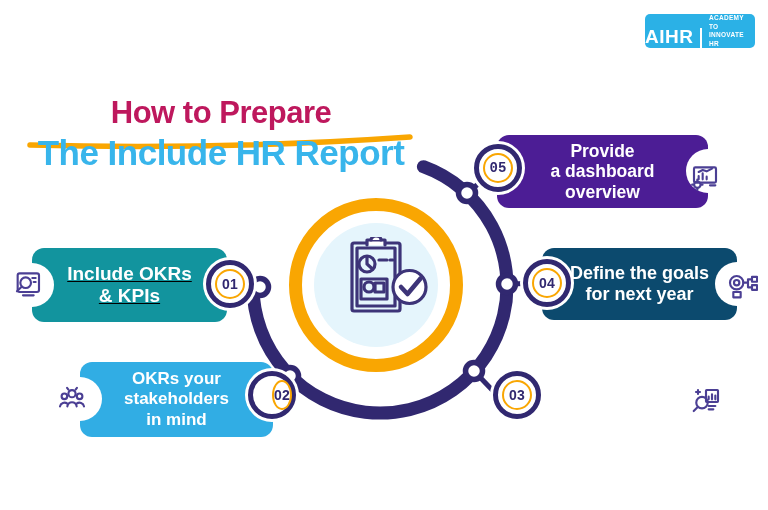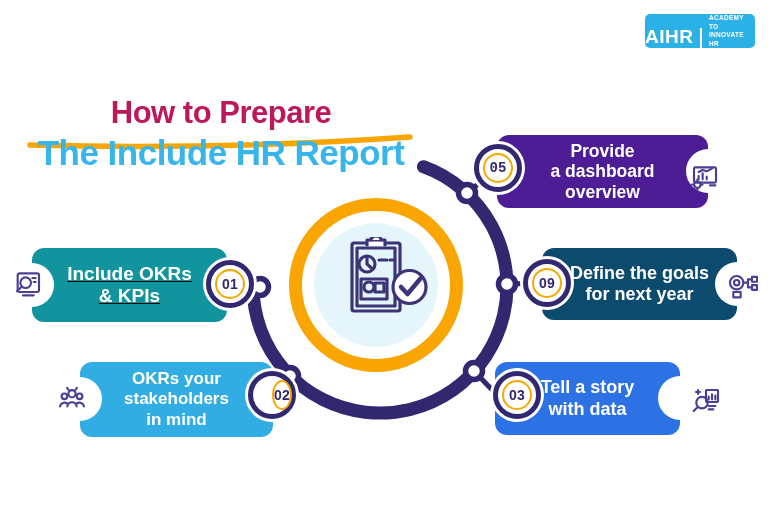--- a/index.html
+++ b/index.html
@@ -140,24 +140,20 @@
     <circle cx="17.7" cy="10" r="2.1"></circle>
     <path d="M15.5,15.5 a3.4,3.4 0 0 1 5.5,2"></path>
     <path d="M9.3,5 l-1,-1.3 M14.7,5 l1,-1.3"></path>
   </svg>
   <div class="badge" style="left:248px;top:371px;padding-left:20px;">
     <div class="badge-inner">
         <span class="badge-num">02</span>
       </div>
   </div>
 
-  <div class="step-box" style="left: 495px; top: 362px; width: 185px; height: 73px; background-color: rgb(45, 114, 228);">
-    <div class="step-label" style="font-size:18px;">Tell a story
-with data</div>
-  </div>
   <div class="notch" style="left:658px;top:376px;"></div>
   <svg class="step-icon" style="left:690px;top:384px;" width="32" height="32" viewBox="0 0 24 24" fill="none" stroke="#4B3F94" stroke-width="1.6" stroke-linecap="round" stroke-linejoin="round">
     <rect x="12" y="4.5" width="9" height="9" rx="0.5"></rect>
     <path d="M14,11.5 v-2 M16.5,11.5 v-3.8 M19,11.5 v-2.8"></path>
     <circle cx="9" cy="14" r="4.3"></circle>
     <path d="M5.8,17.2 L2.8,20.3"></path>
     <path d="M6,4.5 v3 M4.5,6 h3"></path>
     <path d="M14,16.5 h5 M14,19 h3.5"></path>
   </svg>
   <div class="badge" style="left:493px;top:371px;">
@@ -174,21 +170,21 @@
   <svg class="step-icon" style="left:726px;top:270px;" width="32" height="32" viewBox="0 0 24 24" fill="none" stroke="#4B3F94" stroke-width="1.6" stroke-linecap="round" stroke-linejoin="round">
     <circle cx="8" cy="9.5" r="5"></circle>
     <circle cx="8" cy="9.5" r="2"></circle>
     <path d="M13,9.5 h3.5 M16.5,9.5 v-2.5 h3 M16.5,9.5 v3.5 h3"></path>
     <rect x="19.5" y="5.2" width="3.8" height="3.6"></rect>
     <rect x="19.5" y="11.3" width="3.8" height="3.6"></rect>
     <rect x="5.5" y="16.5" width="5.5" height="4"></rect>
   </svg>
   <div class="badge" style="left:523px;top:259px;">
     <div class="badge-inner">
-        <span class="badge-num">09</span>
+        <span class="badge-num">04</span>
       </div>
   </div>
 
   <div class="step-box" style="left: 497px; top: 135px; width: 211px; height: 73px; background-color: #4c1d95;">
     <div class="step-label" style="font-size:17.5px;">Provide
 a dashboard
 overview</div>
   </div>
   <div class="notch" style="left:686px;top:149px;"></div>
   <svg class="step-icon" style="left:688px;top:160px;" width="32" height="32" viewBox="0 0 24 24" fill="none" stroke="#4B3F94" stroke-width="1.6" stroke-linecap="round" stroke-linejoin="round">

